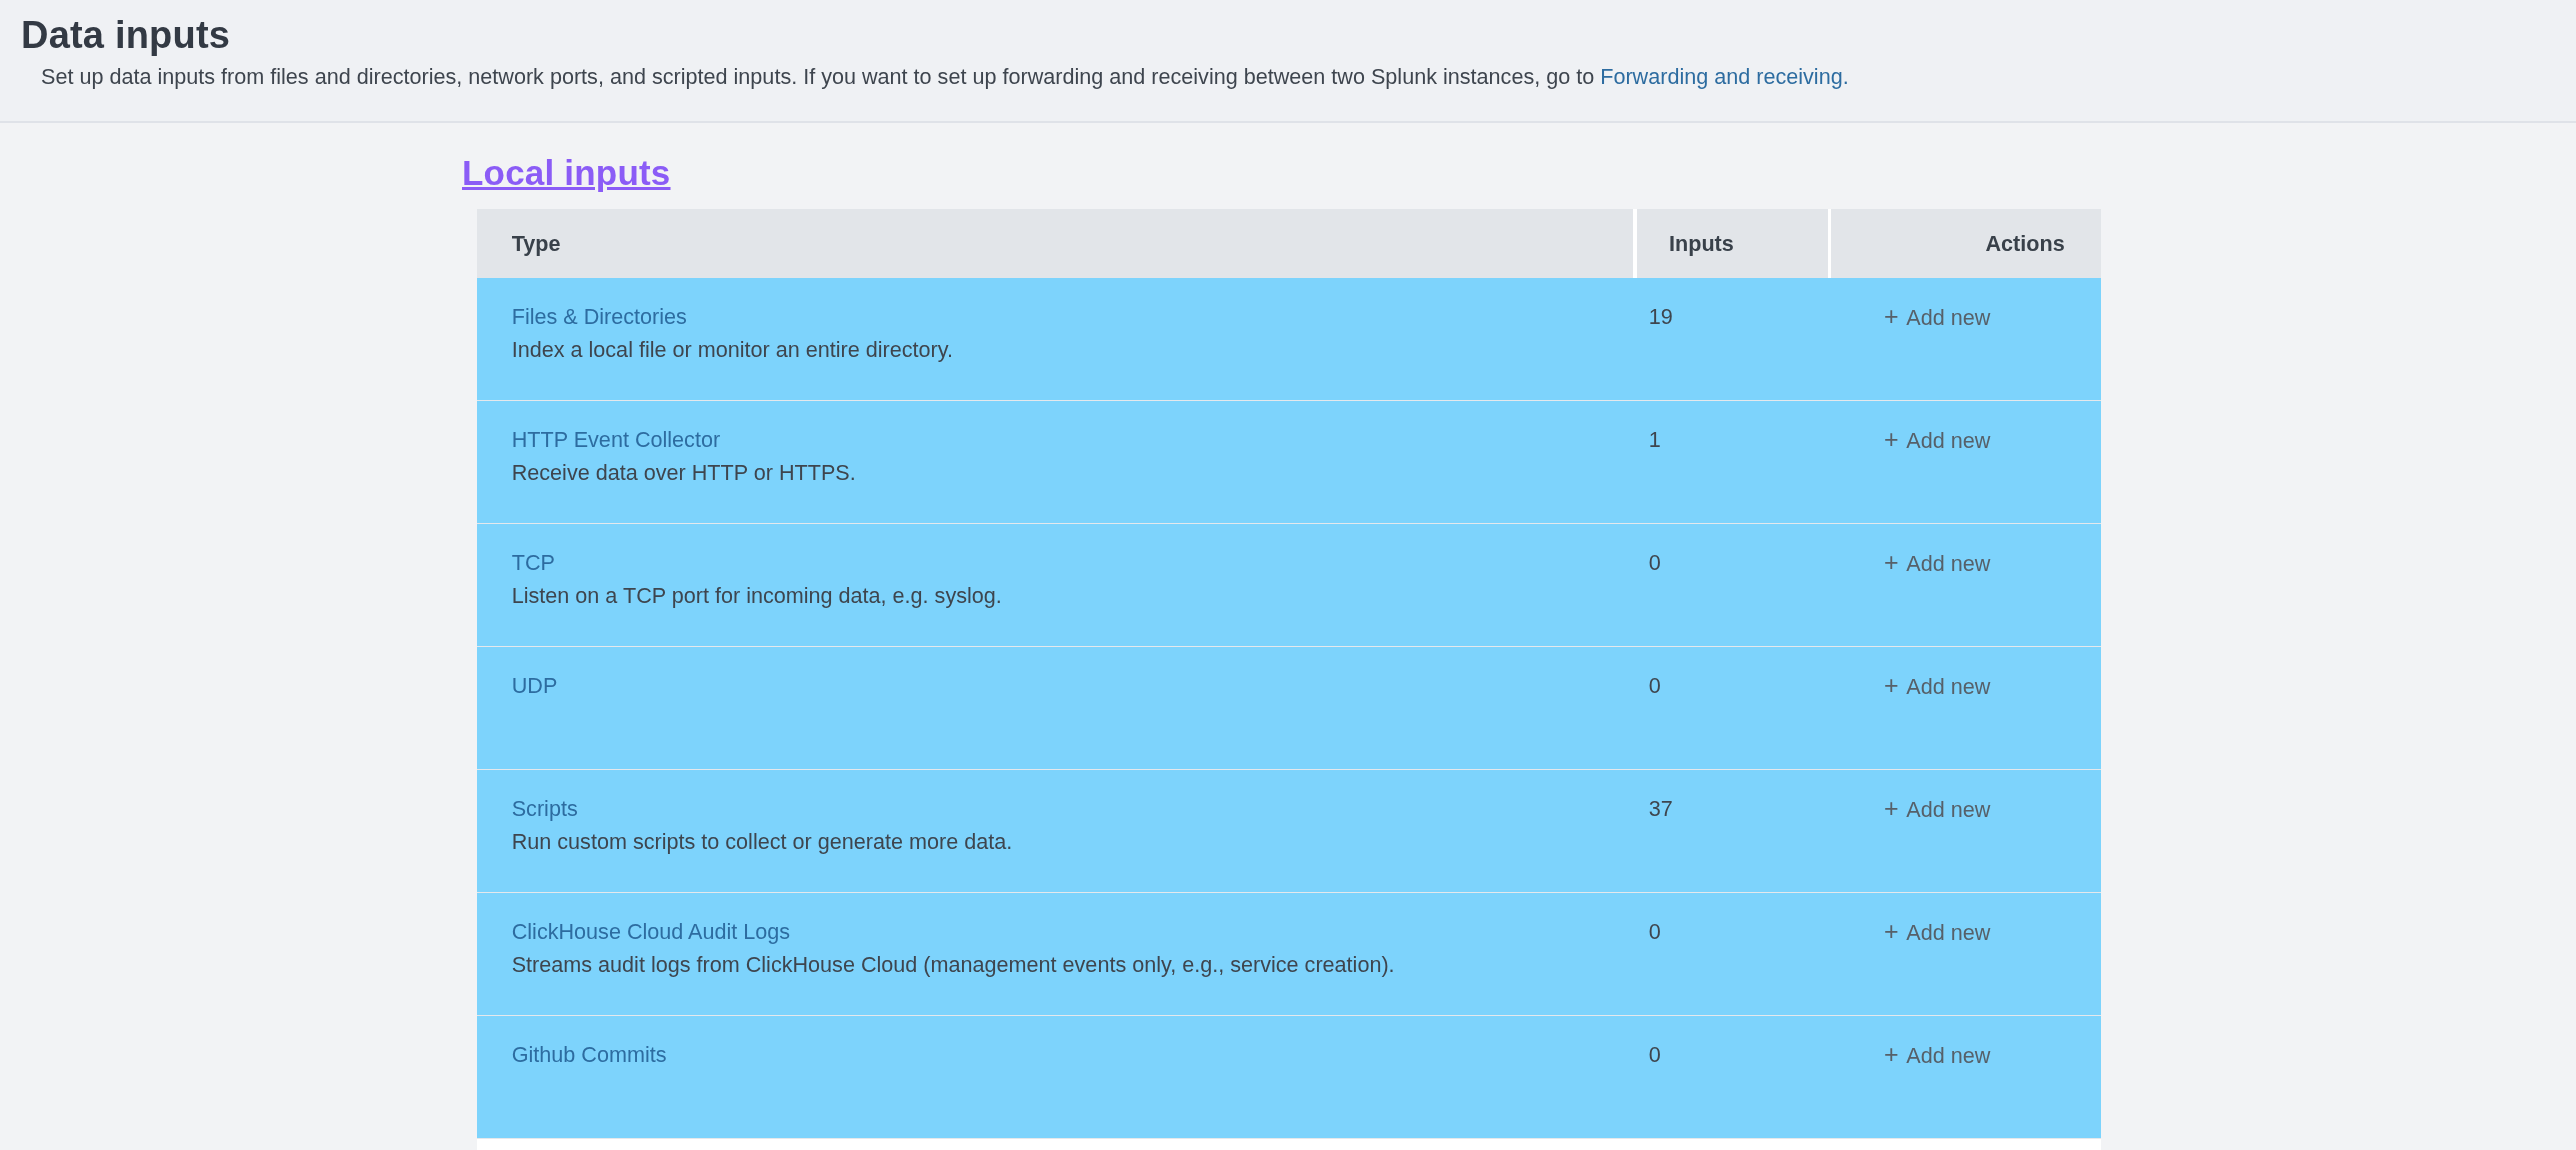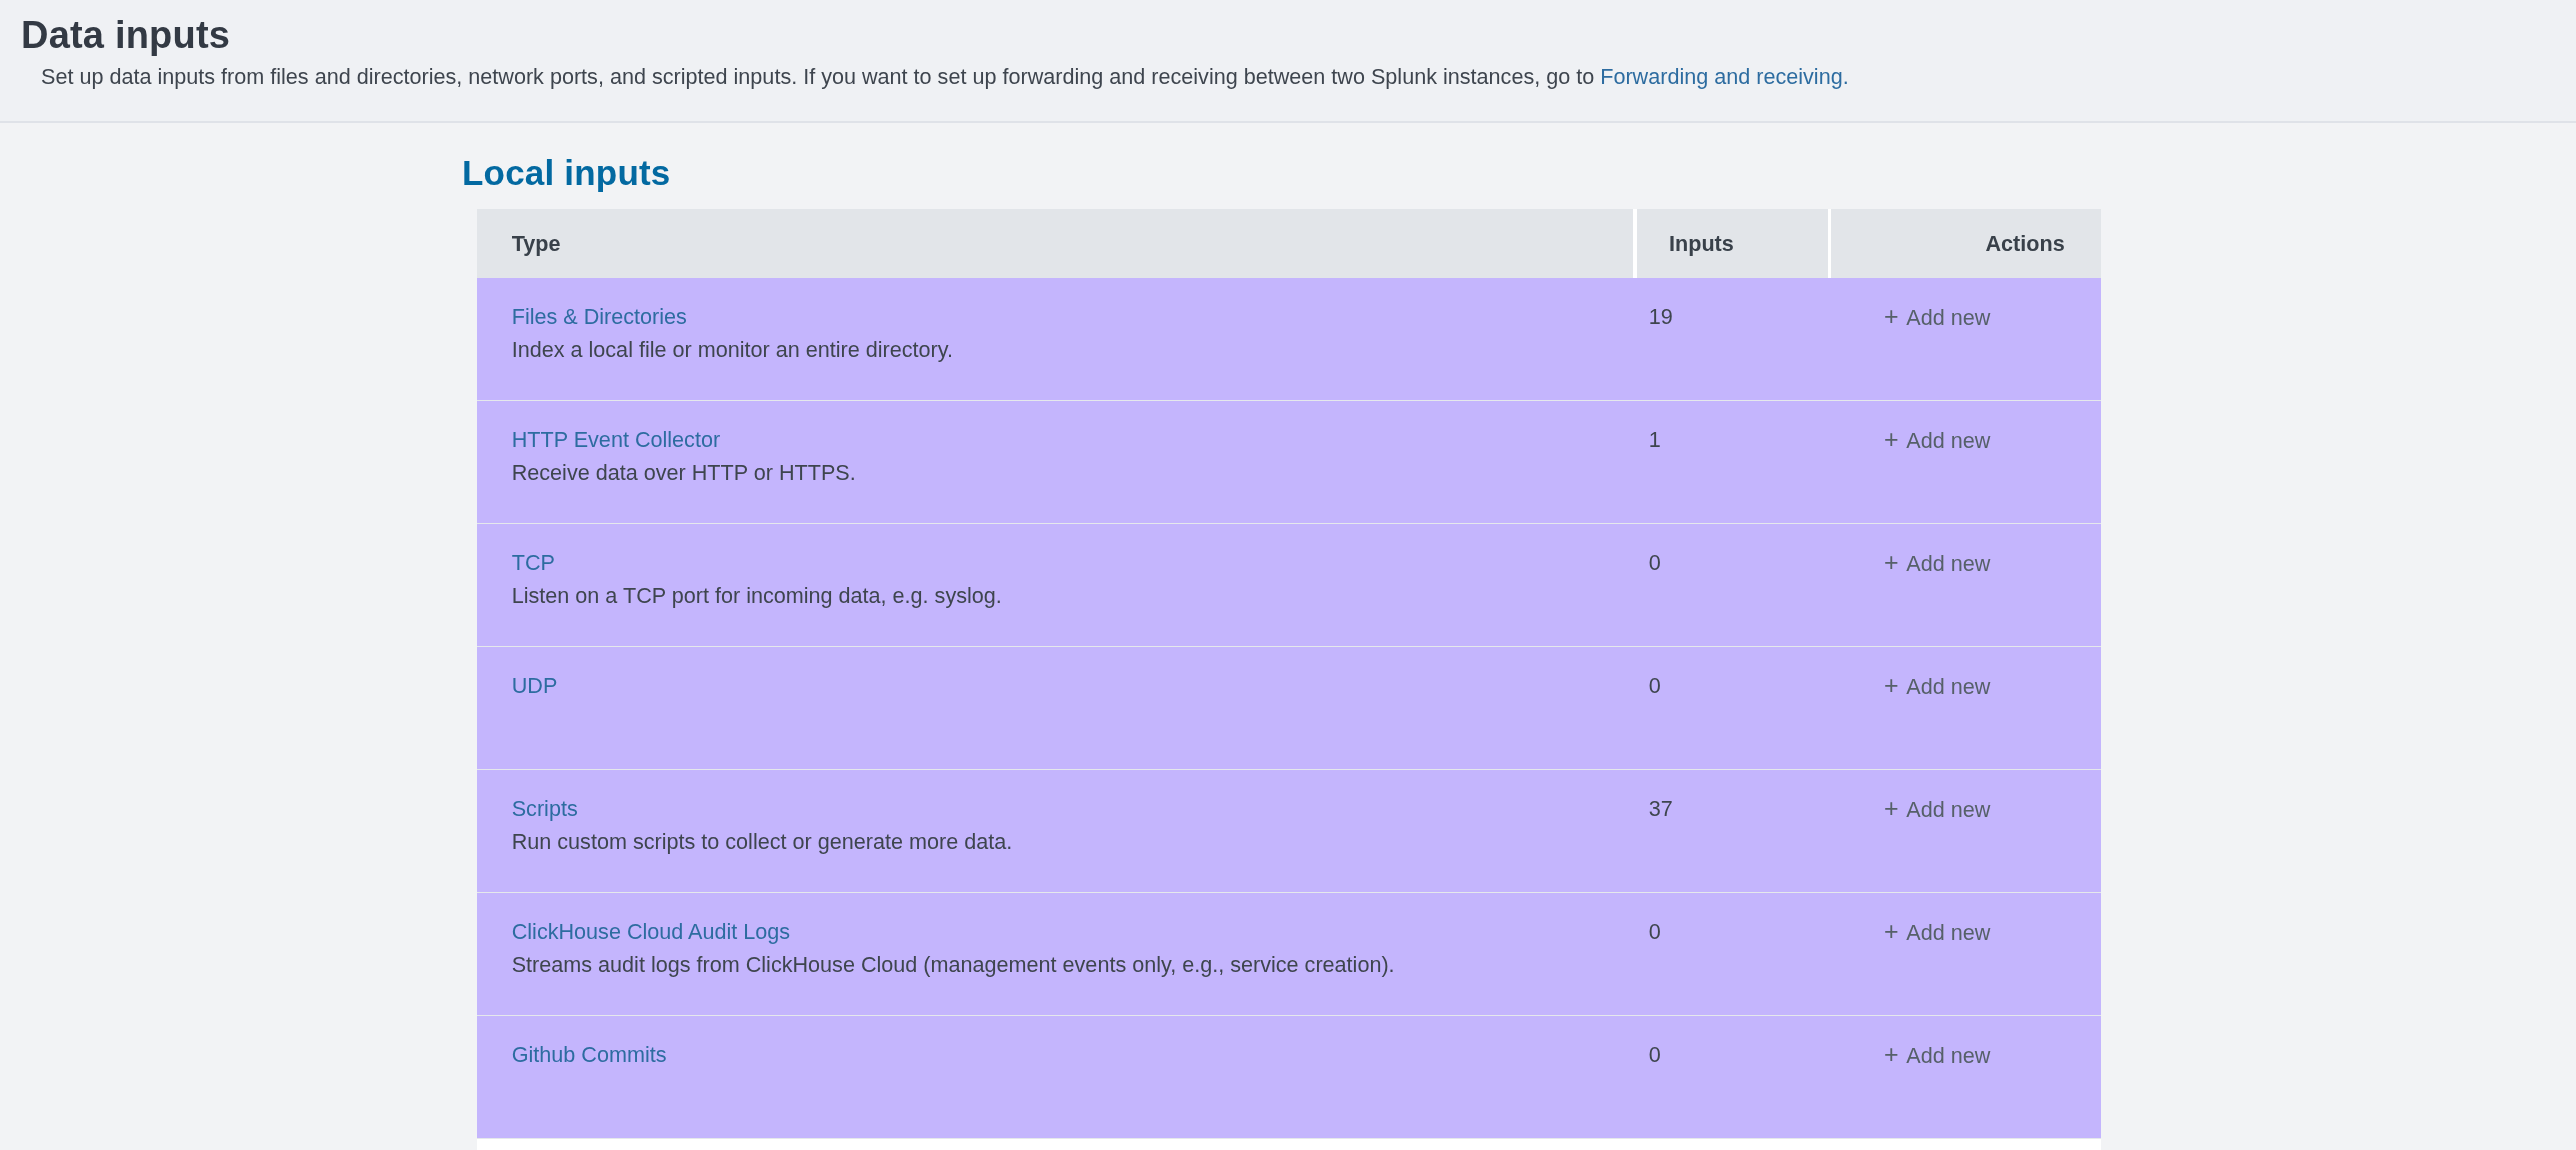--- a/index.html
+++ b/index.html
@@ -36,22 +36,23 @@
   }
   .page-subtitle .link { color: #2d6ca0; }
 
   
   .content { margin-left: 462px; }
   .section-title {
     margin-top: 29px;
     font-size: 35px;
     font-weight: bold;
     line-height: 41px;
-    color: #0369a1;
+    color: #8b5cf6;
     letter-spacing: 0.2px;
+    text-decoration: underline;
   }
 
   .inputs-table {
     margin: 15.5px 0 0 14.7px;
     width: 1624px;
   }
 
   
   .table-header {
     display: flex;
@@ -67,21 +68,21 @@
     white-space: nowrap;
   }
   .th-type    { width: 1256px; padding-left: 35px; margin-right: 4px; }
   .th-inputs  { width: 205px;  padding-left: 32px; margin-right: 2.6px; }
   .th-actions { width: 291px;  padding-right: 36px; text-align: right; }
 
   
   .row {
     display: flex;
     height: 123px;
-    background: #c4b5fd;
+    background: #7dd3fc;
     border-bottom: 1.7px solid #e5e8ec;
   }
   .cell { padding-top: 21.6px; }
   .cell-type   { width: 1137px; padding-left: 35px; }
   .cell-inputs { width: 196px;  padding-left: 35px; font-size: 21.6px; line-height: 35px; color: #3e454e; }
   .cell-actions{ width: 291px;  padding-right: 36px; text-align: center; }
 
   .type-link {
     display: inline-block;
     font-size: 21.6px;

